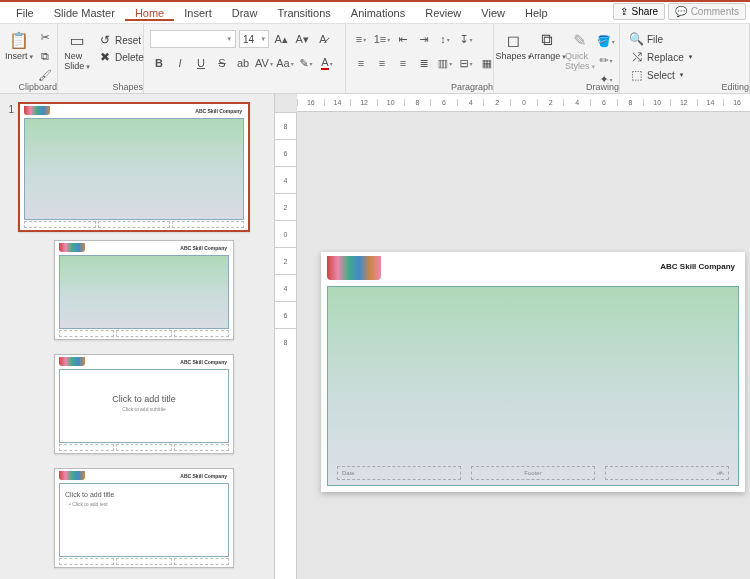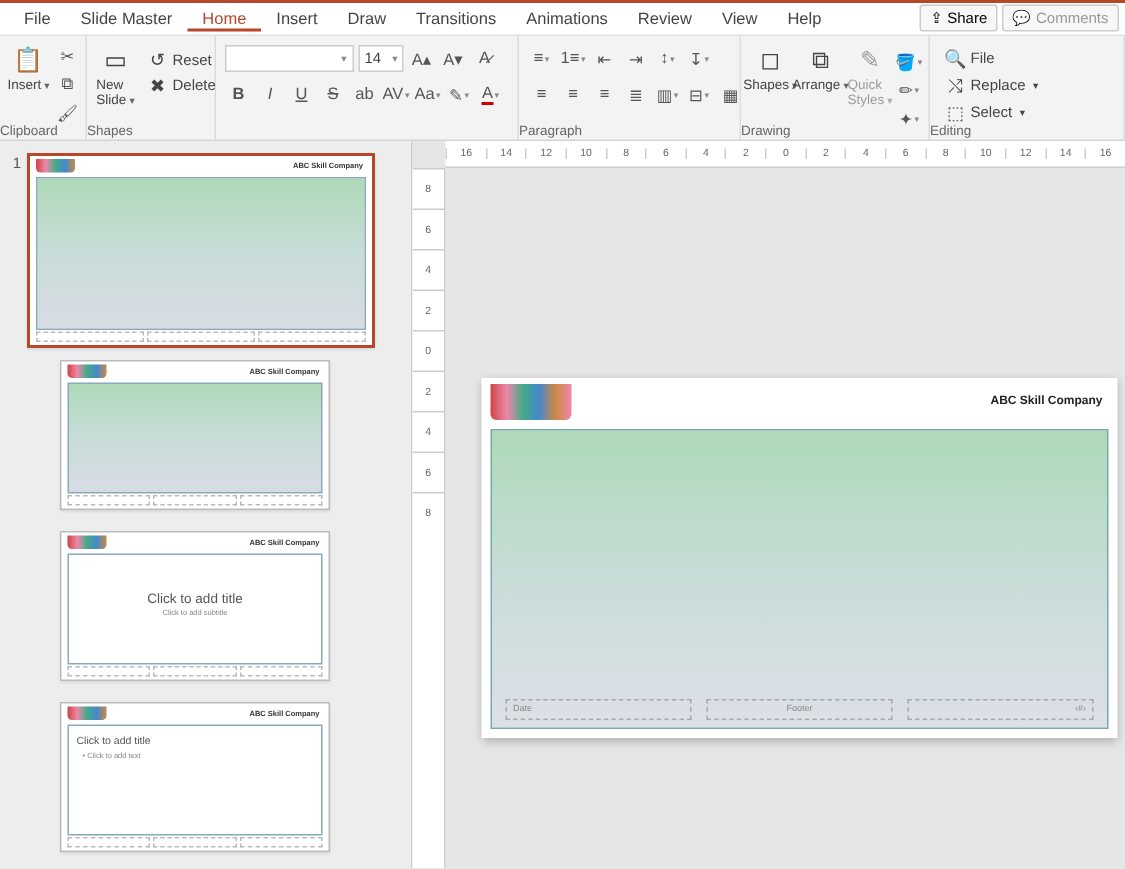--- a/index.html
+++ b/index.html
@@ -12,21 +12,21 @@
 .menubar { height: 22px; background: #fff; display: flex; align-items: center; padding: 0 6px; border-bottom: 1px solid #e1e1e1; position: relative; }
 .menubar .tab { font-size: 11px; color: #444; padding: 3px 10px; cursor: pointer; }
 .menubar .tab.active { color: #b7472a; border-bottom: 2px solid #b7472a; padding-bottom: 0; }
 .menubar .rbtns { position: absolute; right: 4px; top: 1px; display: flex; gap: 3px; }
 .menubar .rbtn { font-size: 10px; padding: 2px 6px; border: 1px solid #ccc; background: #f7f7f7; border-radius: 2px; display: flex; align-items: center; gap: 3px; }
 .menubar .rbtn.disabled { color: #999; }
 
 
 .ribbon { height: 70px; background: #f3f3f3; display: flex; border-bottom: 1px solid #d4d4d4; }
 .group { border-right: 1px solid #dcdcdc; display: flex; flex-direction: column; padding: 2px 4px; position: relative; }
-.group-label { position: absolute; bottom: 1px; left: 0; right: 0; text-align: left; font-size: 9px; color: #666; }
+.group-label { position: absolute; bottom: 1px; left: 0; right: 0; text-align: right; font-size: 9px; color: #666; }
 .group-body { flex: 1; display: flex; align-items: flex-start; gap: 2px; padding-top: 2px; }
 
 .bigbtn { display: flex; flex-direction: column; align-items: center; justify-content: center; font-size: 9px; color: #444; padding: 2px 4px; gap: 1px; cursor: pointer; min-width: 30px; }
 .bigbtn .ic { width: 20px; height: 20px; display: flex; align-items: center; justify-content: center; font-size: 16px; }
 .bigbtn .drop::after { content: "▾"; font-size: 7px; margin-left: 2px; color: #666; }
 
 .smallbtn { font-size: 10px; color: #444; padding: 1px 4px; display: flex; align-items: center; gap: 3px; cursor: pointer; }
 .smallbtn .ic { width: 14px; height: 14px; display: inline-flex; align-items: center; justify-content: center; font-size: 12px; }
 
 .col { display: flex; flex-direction: column; gap: 1px; }
@@ -41,21 +41,21 @@
 
 .workspace { display: flex; height: 485px; }
 
 
 .thumbs { width: 275px; background: #ededed; border-right: 1px solid #ccc; padding: 8px 4px; overflow: hidden; }
 .slidewrap { display: flex; align-items: flex-start; gap: 4px; margin-bottom: 8px; }
 .slidewrap .num { font-size: 10px; color: #555; width: 10px; text-align: right; padding-top: 2px; }
 .thumb { background: #fff; border: 1px solid #bbb; position: relative; box-shadow: 0 1px 2px rgba(0,0,0,0.1); }
 .thumb.selected { border: 2px solid #b7472a; }
 .thumb.master { width: 232px; height: 130px; }
-.thumb.layout { width: 180px; height: 100px; margin-left: 36px; }
+.thumb.layout { width: 180px; height: 100px; margin-left: 50px; }
 
 .thumb .logo { position: absolute; top: 2px; left: 4px; width: 26px; height: 9px; background: linear-gradient(90deg,#c44,#e8a,#4a8,#48c,#c84); border-radius: 0 0 3px 3px; }
 .thumb .company { position: absolute; top: 4px; right: 6px; font-size: 5px; color: #333; font-weight: bold; }
 .thumb .body { position: absolute; top: 14px; left: 4px; right: 4px; bottom: 10px; background: linear-gradient(180deg, #aed9b8 0%, #c8dcd8 50%, #d8dce4 100%); border: 1px solid #8ab; }
 .thumb .phs { position: absolute; bottom: 2px; left: 4px; right: 4px; height: 7px; display: flex; gap: 2px; }
 .thumb .phs div { flex: 1; border: 1px dashed #bbb; }
 .thumb .ttl { position: absolute; top: 40%; left: 0; right: 0; text-align: center; font-size: 9px; color: #555; }
 .thumb .sub { position: absolute; top: 52%; left: 0; right: 0; text-align: center; font-size: 5px; color: #888; }
 .thumb .ttl2 { position: absolute; top: 22px; left: 10px; font-size: 7px; color: #555; }
 .thumb .sub2 { position: absolute; top: 32px; left: 14px; font-size: 5px; color: #888; }

